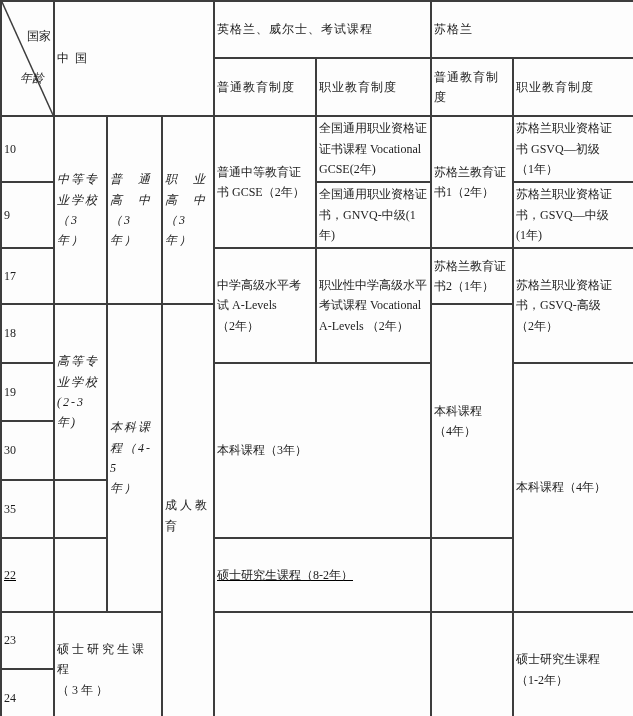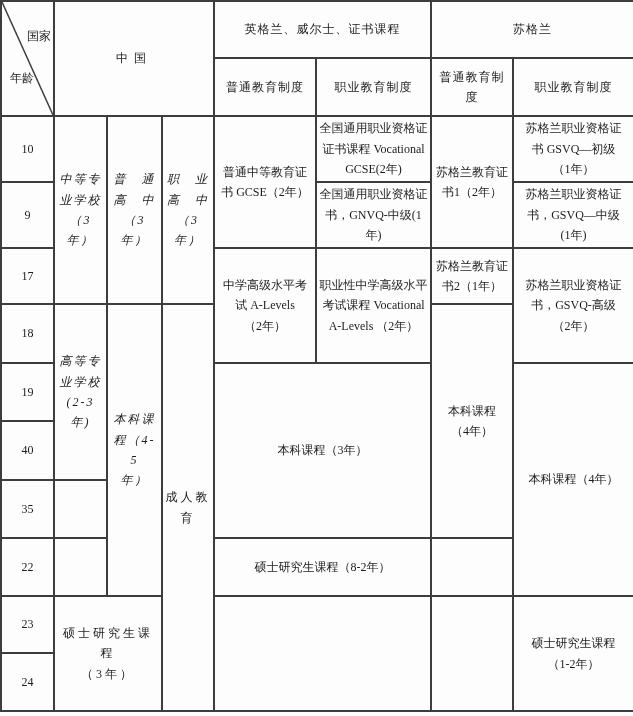--- a/index.html
+++ b/index.html
@@ -12,21 +12,20 @@
   }
   table.edu {
     border-collapse: collapse;
     table-layout: fixed;
     width: 633px;
     margin: 0;
     background: #fdfdfd;
   }
   table.edu td {
     border: 2px solid #3d3d3d;
-    text-align: center;
     vertical-align: middle;
     font-family: "Liberation Serif", "DejaVu Serif", serif;
     font-size: 12px;
     line-height: 1.7;
     color: #1c1c1c;
     white-space: pre-line;
     padding: 1px 2px;
     overflow: hidden;
   }
   td.hdr { font-size: 13px; letter-spacing: 1px; }
@@ -35,31 +34,31 @@
   td.sp3 { letter-spacing: 3px; }
   td.adult { padding-top: 55px; letter-spacing: 3px; }
   td.corner {
     position: relative;
     padding: 0;
     white-space: normal;
   }
   .corner-wrap { position: absolute; inset: 0; }
   .corner-wrap svg { position: absolute; left: 0; top: 0; width: 100%; height: 100%; }
   .corner-country { position: absolute; top: 24px; right: 2px; font-size: 12px; }
-  .corner-age { position: absolute; top: 66px; left: 8px; font-size: 12px; }
+  .corner-age { position: absolute; top: 66px; left: 18px; font-size: 12px; font-style: italic; }
   tr.h1 { height: 57px; }
   tr.h2 { height: 58px; }
   tr.r15 { height: 66px; }
   tr.r16 { height: 66px; }
   tr.r17 { height: 56px; }
   tr.r18 { height: 59px; padding-left: 40px; }
   tr.r19 { height: 58px; }
   tr.r20 { height: 59px; }
   tr.r21 { height: 58px; }
-  tr.r22 { height: 58px; }
+  tr.r22 { height: 74px; text-decoration: underline; }
   tr.r23 { height: 57px; }
   tr.r24 { height: 58px; }
 </style>
 </head>
 <body>
 
 <table class="edu">
   <colgroup>
     <col style="width:53px">
       <col style="width:53px">
@@ -76,21 +75,21 @@
     <td class="corner" rowspan="2">
       <div class="corner-wrap">
         <svg viewBox="0 0 53 115" preserveAspectRatio="none">
           <line x1="0" y1="0" x2="53" y2="115" stroke="#3d3d3d" stroke-width="1.5" vector-effect="non-scaling-stroke"></line>
         </svg>
         <span class="corner-country">国家</span>
         <span class="corner-age">年龄</span>
       </div>
     </td>
     <td class="hdr china-hdr" colspan="3" rowspan="2">中国</td>
-    <td class="hdr" colspan="2">英格兰、威尔士、证书课程</td>
+    <td class="hdr" colspan="2">英格兰、威尔士、考试课程</td>
     <td class="hdr" colspan="2">苏格兰</td>
   </tr>
 
   <tr class="h2">
     <td class="hdr">普通教育制度</td>
     <td class="hdr">职业教育制度</td>
     <td class="hdr">普通教育制度</td>
     <td class="hdr">职业教育制度</td>
   </tr>
 
@@ -155,21 +154,21 @@
 （4年）</td>
   </tr>
 
   <tr class="r19">
     <td>19</td>
     <td colspan="2" rowspan="3">本科课程（3年）</td>
     <td rowspan="4">本科课程（4年）</td>
   </tr>
 
   <tr class="r20">
-    <td>40</td>
+    <td>30</td>
   </tr>
 
   <tr class="r21">
     <td>35</td>
     <td></td>
   </tr>
 
   <tr class="r22">
     <td>22</td>
     <td></td>

